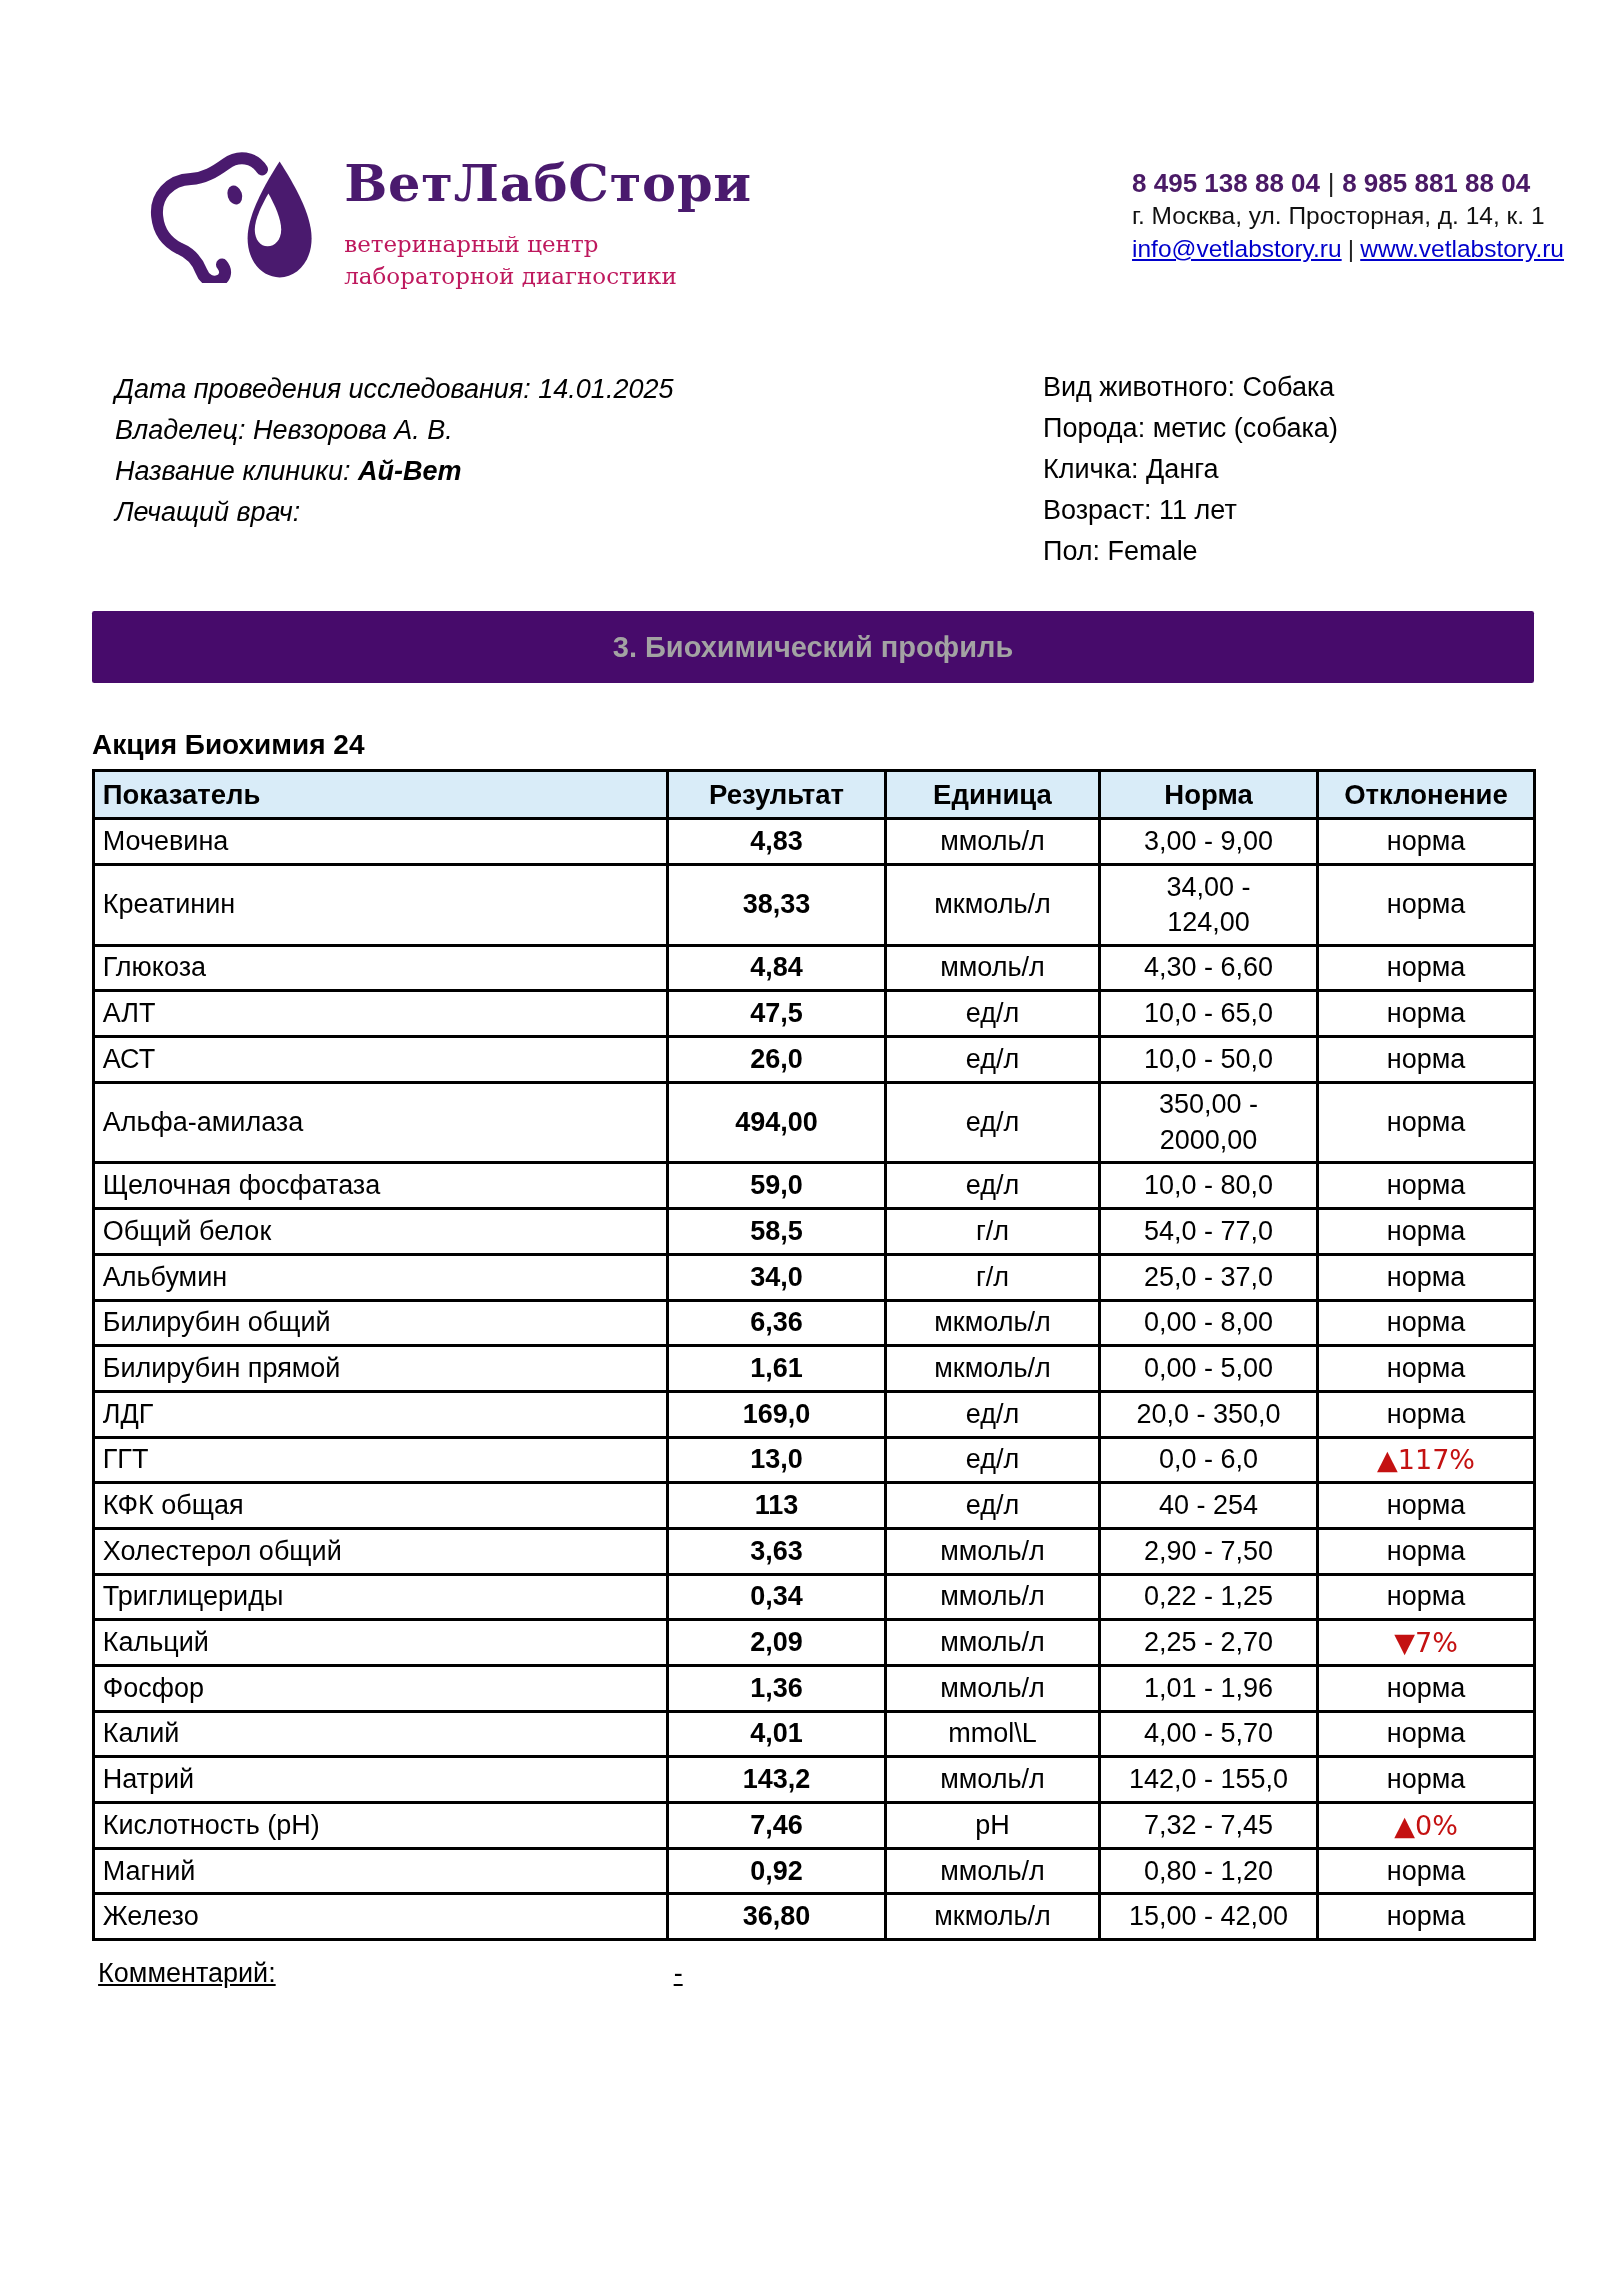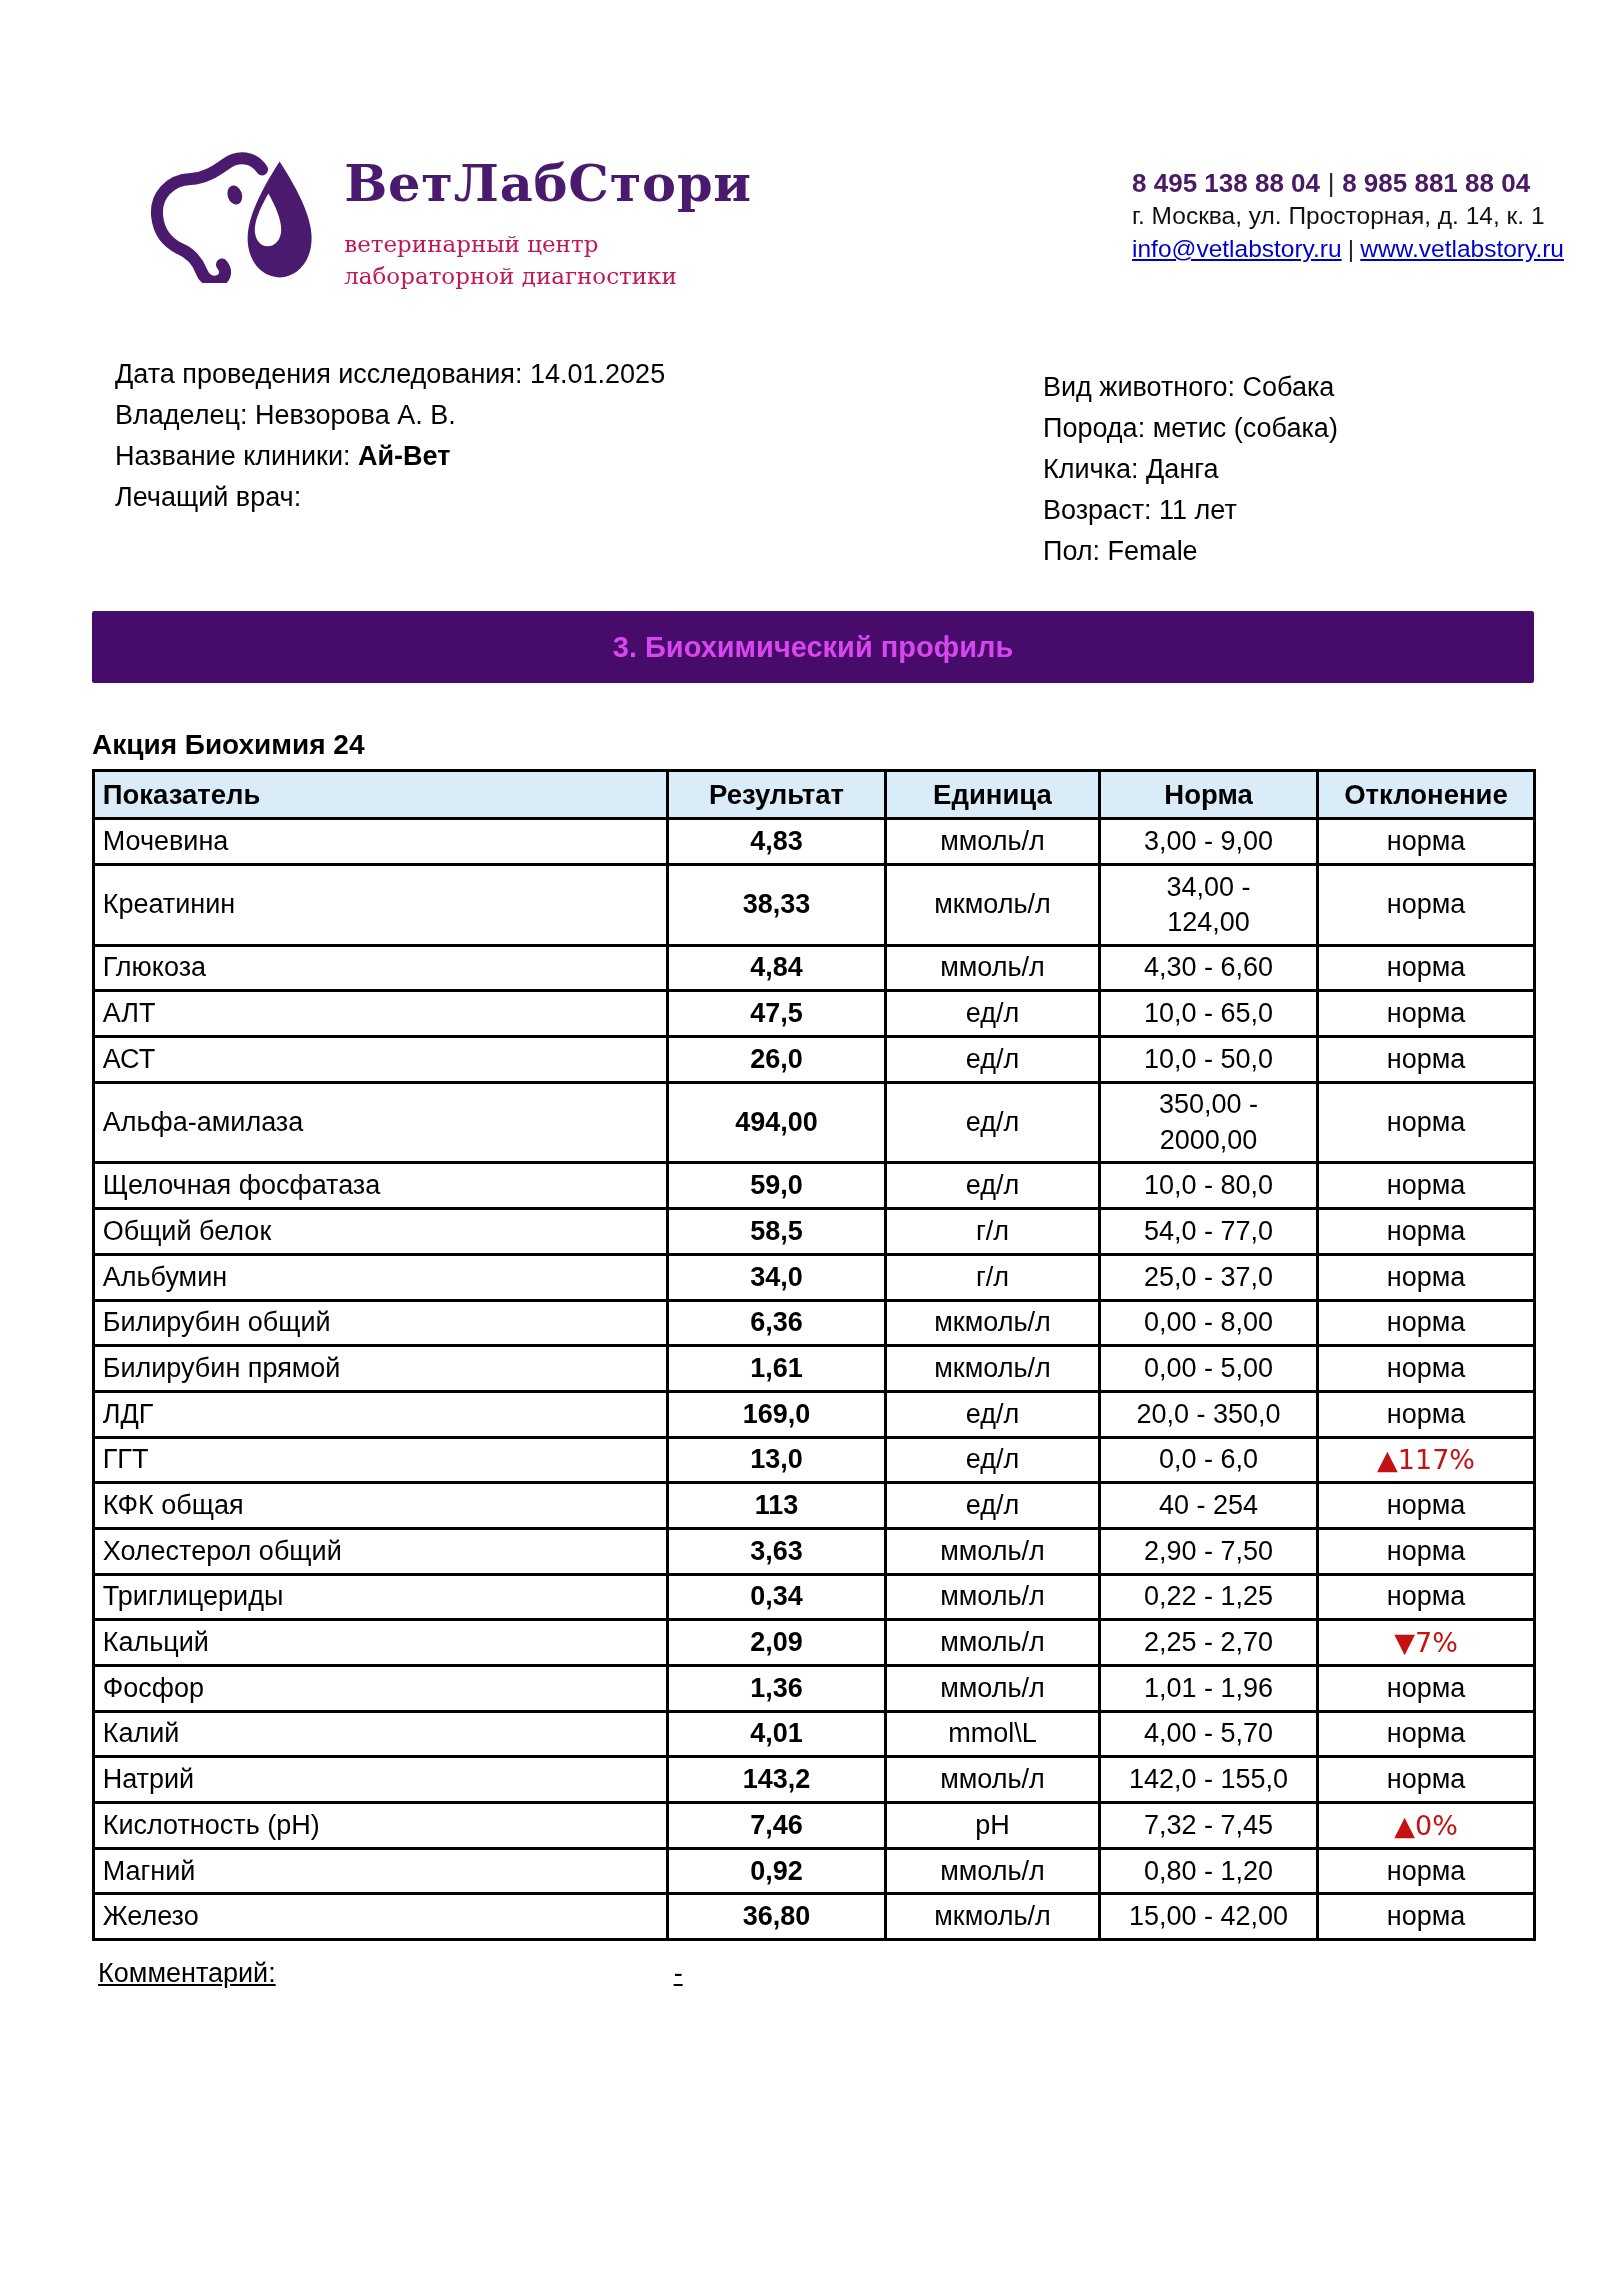--- a/index.html
+++ b/index.html
@@ -40,30 +40,30 @@
     font-size:26px;font-weight:bold;color:var(--phone-purple);
     line-height:32px;white-space:nowrap;
   }
   .phones .sep{font-weight:normal;color:#222;padding:0 7.7px;}
   .address{font-size:24.5px;line-height:34px;color:#111;white-space:nowrap;}
   .links{font-size:24.5px;line-height:32px;white-space:nowrap;}
   .links a{color:var(--link-blue);text-decoration:underline;cursor:pointer;}
   .links .sep2{color:#222;padding:0 6.1px;}
 
   
-  .info-left{position:absolute;left:115px;top:354px;}
+  .info-left{position:absolute;left:115px;top:369px;font-style:italic;}
   .info-right{position:absolute;left:1043px;top:367px;}
   .info-line{font-size:27px;line-height:41px;white-space:nowrap;}
   .info-line .val-bold{font-weight:bold;}
 
   
   .content{position:absolute;left:92px;top:611px;width:1442px;}
   .banner{
     width:100%;height:72px;background:var(--banner-purple);
-    color:#d946ef;font-weight:bold;font-size:29px;
+    color:#a3a3a3;font-weight:bold;font-size:29px;
     display:flex;align-items:center;justify-content:center;
     border-radius:2.3px;
   }
   .caption{margin-top:46px;font-size:28px;font-weight:bold;line-height:31px;}
 
   table.results{
     margin-top:9.2px;width:100%;
     border-collapse:collapse;table-layout:fixed;
   }
   table.results col.c1{width:574px;}

